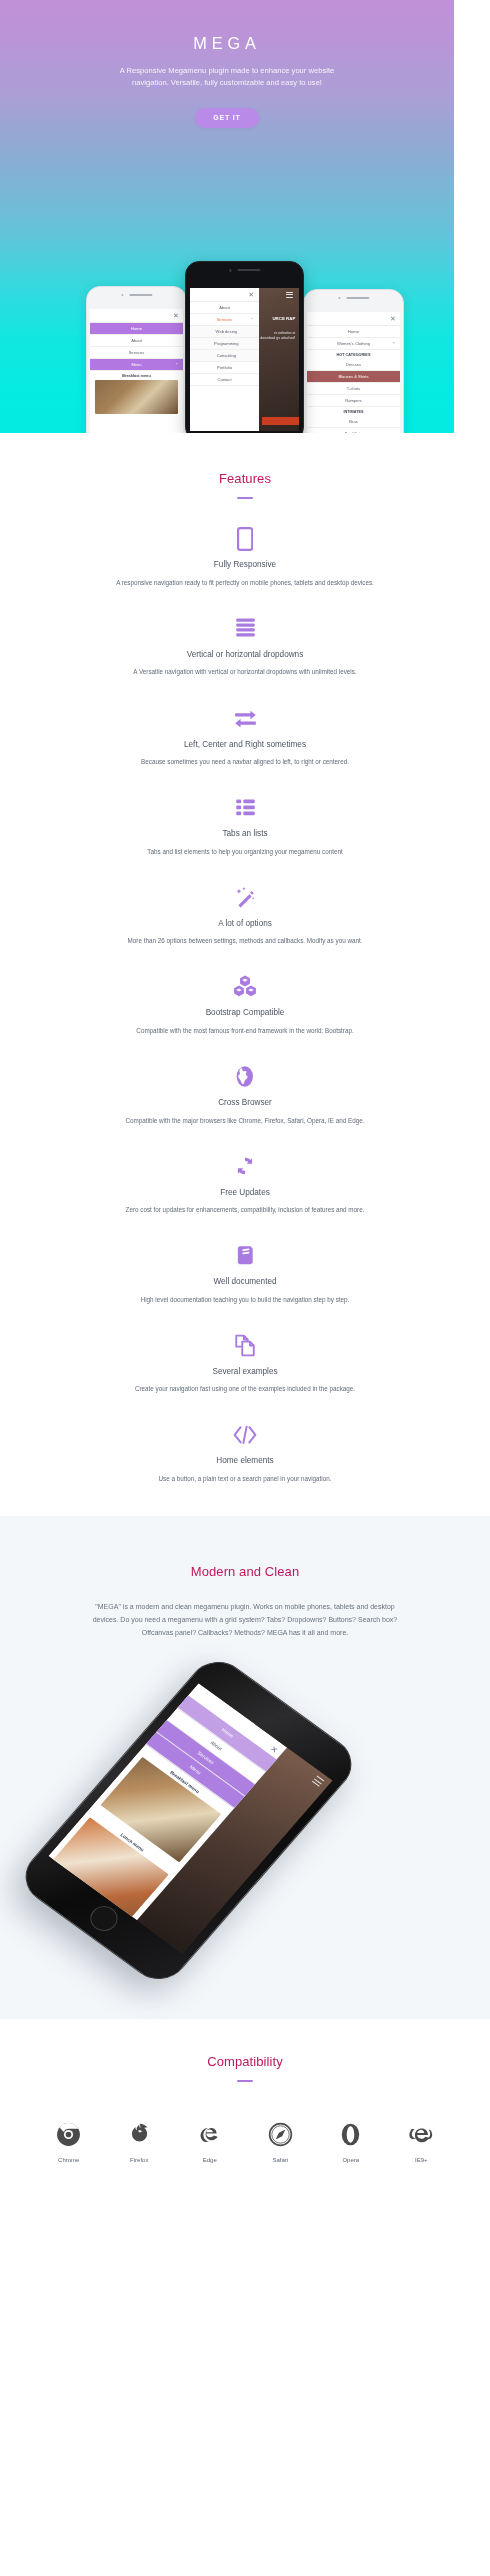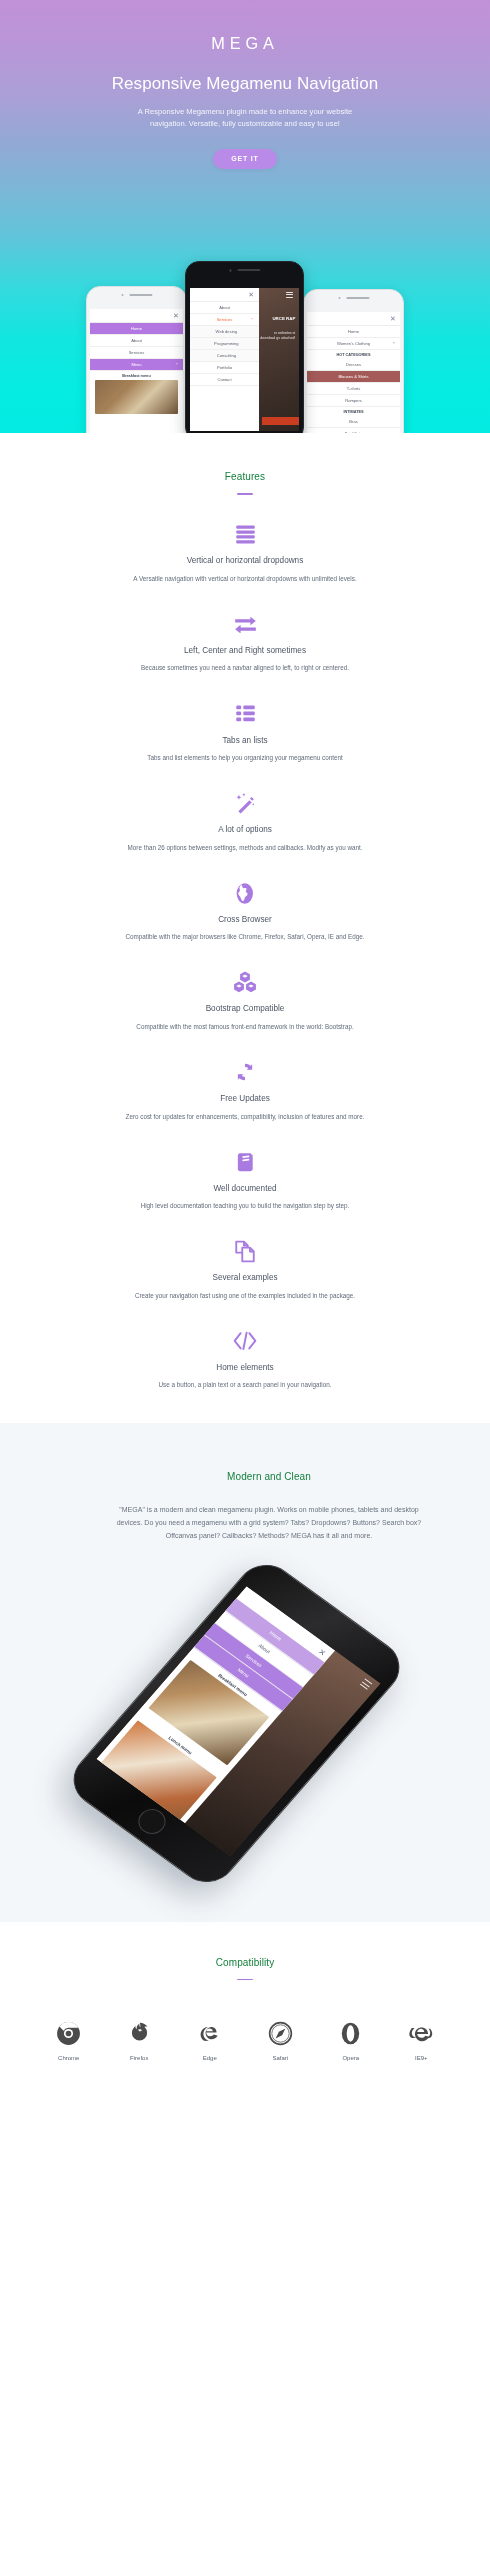--- a/index.html
+++ b/index.html
@@ -8,21 +8,21 @@
     font-family:"Liberation Sans", sans-serif;
     background:#ffffff;
     color:#4a5568;
     -webkit-font-smoothing:antialiased;
   }
   .page{width:490px;position:relative;overflow:hidden;}
 
   
   .hero{
     position:relative;
-    width:490px;height:433px;
+    width:454px;height:433px;
     background:linear-gradient(180deg,#c191d6 0%,#bb94d8 8%,#ab9fd6 22%,#92a9d4 33%,#7fb4d6 42%,#63c4da 54%,#36d9de 66%,#12e6e0 78%,#05ebe2 90%,#03ece2 100%);
     text-align:center;
     overflow:hidden;
   }
   .brand{
     padding-top:34px;
     font-size:16.3px;letter-spacing:4.9px;
     color:#ffffff;font-weight:400;
   }
   .hero h1{
@@ -90,32 +90,32 @@
   .hamb span{display:block;height:1.1px;background:#e7e7e7;margin-bottom:1.6px;border-radius:0.5px;}
   .ctxt{position:absolute;right:3.3px;top:28px;width:34%;color:#fff;font-size:4.4px;font-weight:700;line-height:1.5;text-align:right;}
   .ctxt small{display:block;font-weight:400;font-size:3.5px;opacity:.85;margin-top:7.6px;line-height:1.6;}
   .redbar{position:absolute;right:0;bottom:5.4px;width:34%;height:8.7px;background:#c93d20;}
 
   
   .sec{width:490px;text-align:center;}
   .sec-white{background:#ffffff;}
   .sec-grey{background:#f4f7fa;}
   .sec-title{
-    font-size:10px;font-weight:300;color:#15803d;
+    font-size:13px;font-weight:300;color:#be185d;
     letter-spacing:0.1px;
   }
   .rule{width:16.3px;height:1.6px;background:#a97ae0;border-radius:1.1px;margin:11px auto 0;}
 
   .features{padding-top:38px;padding-bottom:32px;}
   .feat{padding-top:27px;}
   .feat .ico{height:26px;display:flex;align-items:center;justify-content:center;color:#a97ae0;}
   .feat h3{margin-top:8.7px;font-size:8.2px;font-weight:400;color:#4c5564;}
   .feat p{margin:7.6px auto 0;width:327px;font-size:6.3px;line-height:1.8;color:#616b7a;}
 
-  .modern{padding-top:48px;padding-bottom:40px;padding-left:48px;}
+  .modern{padding-top:48px;padding-bottom:40px;}
   .modern .body{margin:22px auto 0;width:305px;font-size:7px;line-height:1.85;color:#68727f;}
 
   
   .bigphone-wrap{position:relative;width:490px;height:327px;margin-top:12px;}
   .bigphone{
     position:absolute;left:96px;top:16.3px;
     width:185px;height:305px;
     background:linear-gradient(120deg,#111 0%,#2c2c2e 28%,#0b0b0c 62%,#1d1d1f 100%);
     border-radius:29px;
     transform:rotate(41deg) skewY(-5deg);
@@ -145,21 +145,20 @@
   .browser .bico{height:30.5px;display:flex;align-items:center;justify-content:center;color:#4b4b4b;}
   .browser .bname{margin-top:6.5px;font-size:6px;color:#5b6472;}
 </style>
 </head>
 <body>
 
 <div class="page">
 
   <section class="hero">
     <div class="brand">MEGA</div>
-    <h1>Responsive Megamenu Navigation</h1>
     <p class="lead">A Responsive Megamenu plugin made to enhance your website navigation. Versatile, fully customizable and easy to use!</p>
     <button class="get-it">GET IT</button>
 
     <div class="mockups">
 
       <div class="ph side left">
         <div class="notch">
             <i></i>
             <b></b>
           </div>
@@ -240,20 +239,31 @@
         </div>
       </div>
 
     </div>
   </section>
 
   <section class="sec sec-white features">
     <h2 class="sec-title">Features</h2>
     <div class="rule"></div>
 
+    <div class="feat">
+      <div class="ico">
+        <svg width="16.3" height="24" viewBox="0 0 30 44">
+            <rect x="2" y="2" width="26" height="40" rx="4" fill="none" stroke="#a97ae0" stroke-width="4"></rect>
+            <rect x="6" y="6" width="18" height="26" fill="#fff"></rect>
+            <circle cx="15" cy="37" r="1.8" fill="#fff"></circle>
+          </svg>
+      </div>
+      <h3>Fully Responsive</h3>
+      <p>A responsive navigation ready to fit perfectly on mobile phones, tablets and desktop devices.</p>
+    </div>
 
 
     <div class="feat">
       <div class="ico">
         <svg width="21" height="19.6" viewBox="0 0 38 36">
             <rect x="2" y="1" width="34" height="6" rx="2" fill="#a97ae0"></rect>
             <rect x="2" y="10" width="34" height="6" rx="2" fill="#a97ae0"></rect>
             <rect x="2" y="19" width="34" height="6" rx="2" fill="#a97ae0"></rect>
             <rect x="2" y="28" width="34" height="6" rx="2" fill="#a97ae0"></rect>
           </svg>
@@ -293,31 +303,20 @@
         <svg width="22" height="22" viewBox="0 0 40 40">
           <path d="M8 35l20-20 4 4-20 20z" fill="#a97ae0"></path>
           <path d="M29 12l3-3 4 4-3 3z" fill="#a97ae0"></path>
           <path d="M9 5l1.3 3.2L13.5 9.5 10.3 10.8 9 14 7.7 10.8 4.5 9.5 7.7 8.2z" fill="#a97ae0"></path>
           <path d="M18 2l.9 2.1 2.1.9-2.1.9L18 8l-.9-2.1-2.1-.9 2.1-.9z" fill="#a97ae0"></path>
           <path d="M35 20l.7 1.6 1.6.7-1.6.7L35 24.6l-.7-1.6-1.6-.7 1.6-.7z" fill="#a97ae0"></path>
         </svg>
       </div>
       <h3>A lot of options</h3>
       <p>More than 26 options between settings, methods and callbacks. Modify as you want.</p>
-    </div>
-
-    <div class="feat">
-      <div class="ico">
-        <svg width="19.6" height="23" viewBox="0 0 36 42">
-          <ellipse cx="18" cy="21" rx="15" ry="19" fill="#a97ae0"></ellipse>
-          <path d="M12 5c2 2 1 5 3 6s5-1 6 1-2 4-1 6 4 2 3 5-4 3-5 6-1 5-3 6-4-4-5-7-4-4-4-7 3-3 3-6-2-5 0-7 1-4 3-3z" fill="#fff"></path>
-        </svg>
-      </div>
-      <h3>Cross Browser</h3>
-      <p>Compatible with the major browsers like Chrome, Firefox, Safari, Opera, IE and Edge.</p>
     </div>
 
     <div class="feat">
       <div class="ico">
         <svg width="24" height="23" viewBox="0 0 44 42">
           <g fill="#a97ae0">
             <path d="M22 1l9 5v10l-9 5-9-5V6z"></path>
             <path d="M11 19l9 5v10l-9 5-9-5V24z"></path>
             <path d="M33 19l9 5v10l-9 5-9-5V24z"></path>
           </g>
@@ -327,20 +326,31 @@
             <path d="M33 24.5l5 2.8-5 2.8-5-2.8z"></path>
           </g>
         </svg>
       </div>
       <h3>Bootstrap Compatible</h3>
       <p>Compatible with the most famous front-end framework in the world: Bootstrap.</p>
     </div>
 
     <div class="feat">
       <div class="ico">
+        <svg width="19.6" height="23" viewBox="0 0 36 42">
+          <ellipse cx="18" cy="21" rx="15" ry="19" fill="#a97ae0"></ellipse>
+          <path d="M12 5c2 2 1 5 3 6s5-1 6 1-2 4-1 6 4 2 3 5-4 3-5 6-1 5-3 6-4-4-5-7-4-4-4-7 3-3 3-6-2-5 0-7 1-4 3-3z" fill="#fff"></path>
+        </svg>
+      </div>
+      <h3>Cross Browser</h3>
+      <p>Compatible with the major browsers like Chrome, Firefox, Safari, Opera, IE and Edge.</p>
+    </div>
+
+    <div class="feat">
+      <div class="ico">
         <svg width="22" height="22" viewBox="0 0 40 40">
           <path d="M20 5a15 15 0 0 1 13 7.5l-5 2.9A9.2 9.2 0 0 0 20 11z" fill="#a97ae0"></path>
           <path d="M33 6v10H23z" fill="#a97ae0"></path>
           <path d="M20 35a15 15 0 0 1-13-7.5l5-2.9A9.2 9.2 0 0 0 20 29z" fill="#a97ae0"></path>
           <path d="M7 34V24h10z" fill="#a97ae0"></path>
         </svg>
       </div>
       <h3>Free Updates</h3>
       <p>Zero cost for updates for enhancements, compatibility, inclusion of features and more.</p>
     </div>

